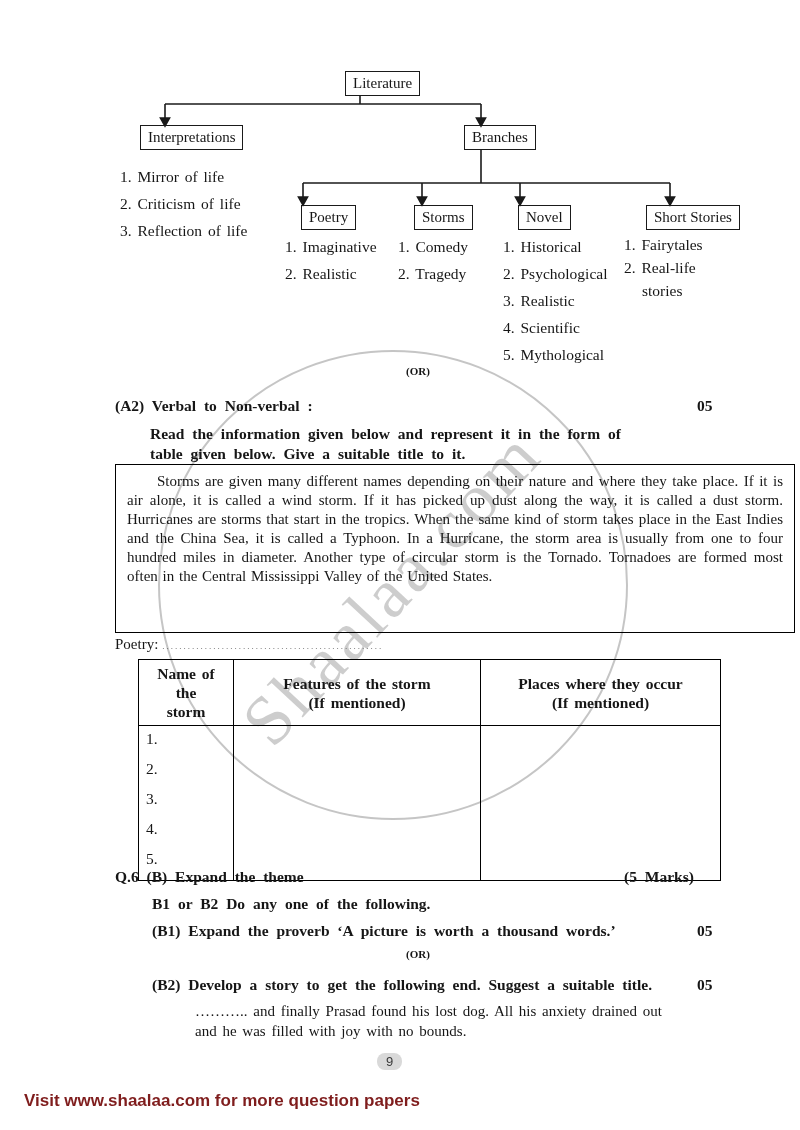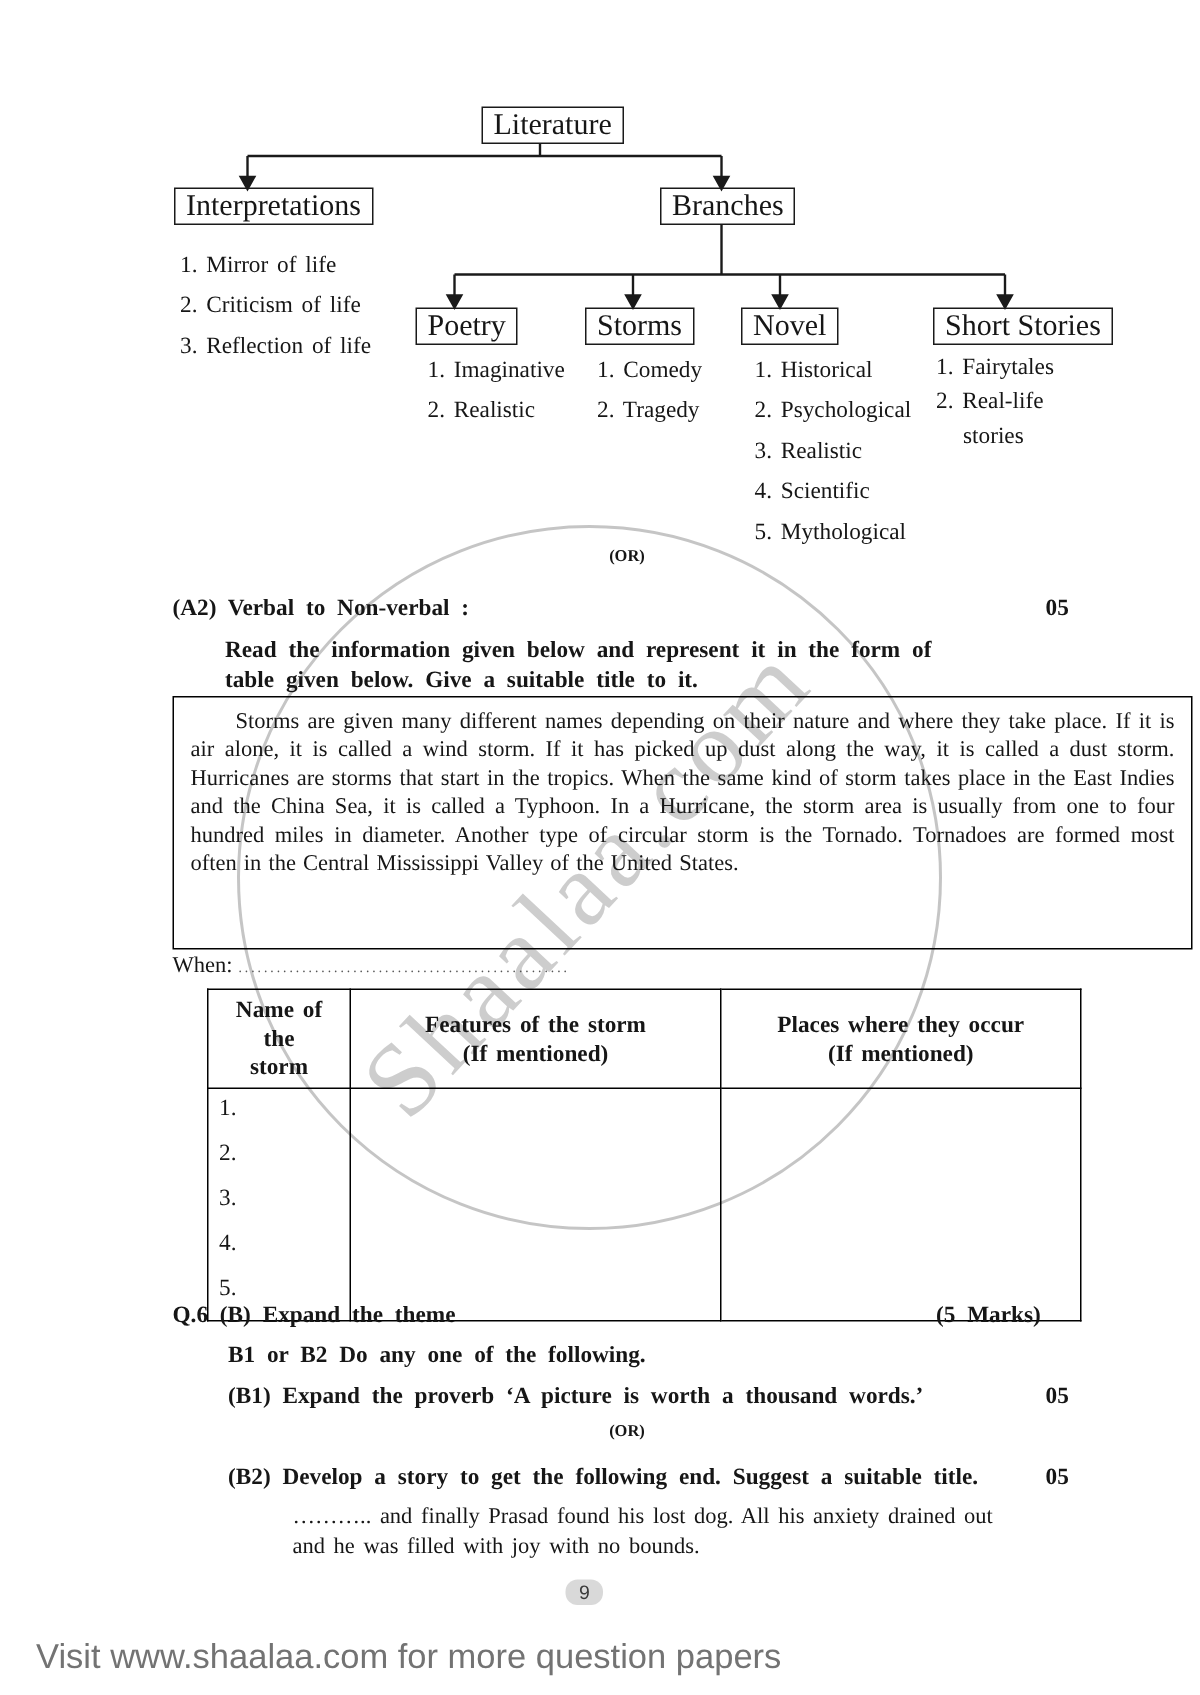--- a/index.html
+++ b/index.html
@@ -16,21 +16,21 @@
   .wm-text {
     position:absolute; left:392px; top:588px;
     transform:translate(-50%,-50%) rotate(-47deg);
     font-size:70px; letter-spacing:4px; white-space:nowrap;
     color:rgba(145,145,145,0.45); z-index:1;
   }
   
   .dsvg { position:absolute; left:0; top:0; z-index:2; pointer-events:none; }
   .node {
     position:absolute; border:1.5px solid #1a1a1a; padding:2px 7px;
-    font-size:20px; line-height:19px; white-space:nowrap; z-index:3; background:transparent;
+    font-size:15px; line-height:19px; white-space:nowrap; z-index:3; background:transparent;margin-left:24px;
   }
   .dlist { position:absolute; font-size:15.5px; line-height:27px; word-spacing:2px; z-index:3; }
   .dlist .li { padding-left:18px; text-indent:-18px; }
   .wraplist { width:104px; }
   
   .bh { position:absolute; font-weight:bold; font-size:15.5px; word-spacing:4px; z-index:3; white-space:nowrap; }
   .or { position:absolute; left:418px; transform:translateX(-50%); font-weight:bold; font-size:11px; z-index:3; }
   .instr { position:absolute; left:150px; top:424px; font-weight:bold; font-size:15.5px; line-height:20px; word-spacing:4px; z-index:3; }
   .passage {
     position:absolute; left:115px; top:464px; width:680px; height:169px;
@@ -48,21 +48,21 @@
   .storm-table td.nums div { height:30px; }
   .marks { position:absolute; left:697px; font-weight:bold; font-size:15.5px; z-index:3; }
   .ending { position:absolute; left:195px; font-size:15px; word-spacing:2px; z-index:3; white-space:nowrap; }
   .pagebadge {
     position:absolute; left:377px; top:1053px; background:#d9d9d9; color:#3a3a3a;
     border-radius:8px; padding:1px 9px; font-size:13px;
     font-family:"Liberation Sans", sans-serif; z-index:3;
   }
   .footer {
     position:absolute; left:24px; top:1091px; font-family:"Liberation Sans", sans-serif;
-    font-size:23px; color:#737373; z-index:3;
+    font-size:17px; color:#7f1d1d; z-index:3;font-weight:bold;
   }
 </style>
 </head>
 <body>
 
 <div class="page">
 
   <div class="wm-circle"></div>
   <div class="wm-text">Shaalaa.com</div>
 
@@ -130,21 +130,21 @@
   <div class="marks" style="top:397px;">05</div>
 
   <div class="instr">
     <div>Read the information given below and represent it in the form of</div>
     <div>table given below. Give a suitable title to it.</div>
   </div>
 
   <div class="passage">Storms are given many different names depending on their nature and where they take place. If it is air alone, it is called a wind storm. If it has picked up dust along the way, it is called a dust storm. Hurricanes are storms that start in the tropics. When the same kind of storm takes place in the East Indies and the China Sea, it is called a Typhoon. In a Hurricane, the storm area is usually from one to four hundred miles in diameter. Another type of circular storm is the Tornado. Tornadoes are formed most often in the Central Mississippi Valley of the United States.</div>
 
   <div class="titleline">
-    <span>When:</span><span class="dots">....................................................</span>
+    <span>Poetry:</span><span class="dots">....................................................</span>
   </div>
 
   <table class="storm-table">
     <colgroup>
         <col style="width:95px">
         <col style="width:247px">
         <col style="width:240px">
       </colgroup>
     <thead>
       <tr>

